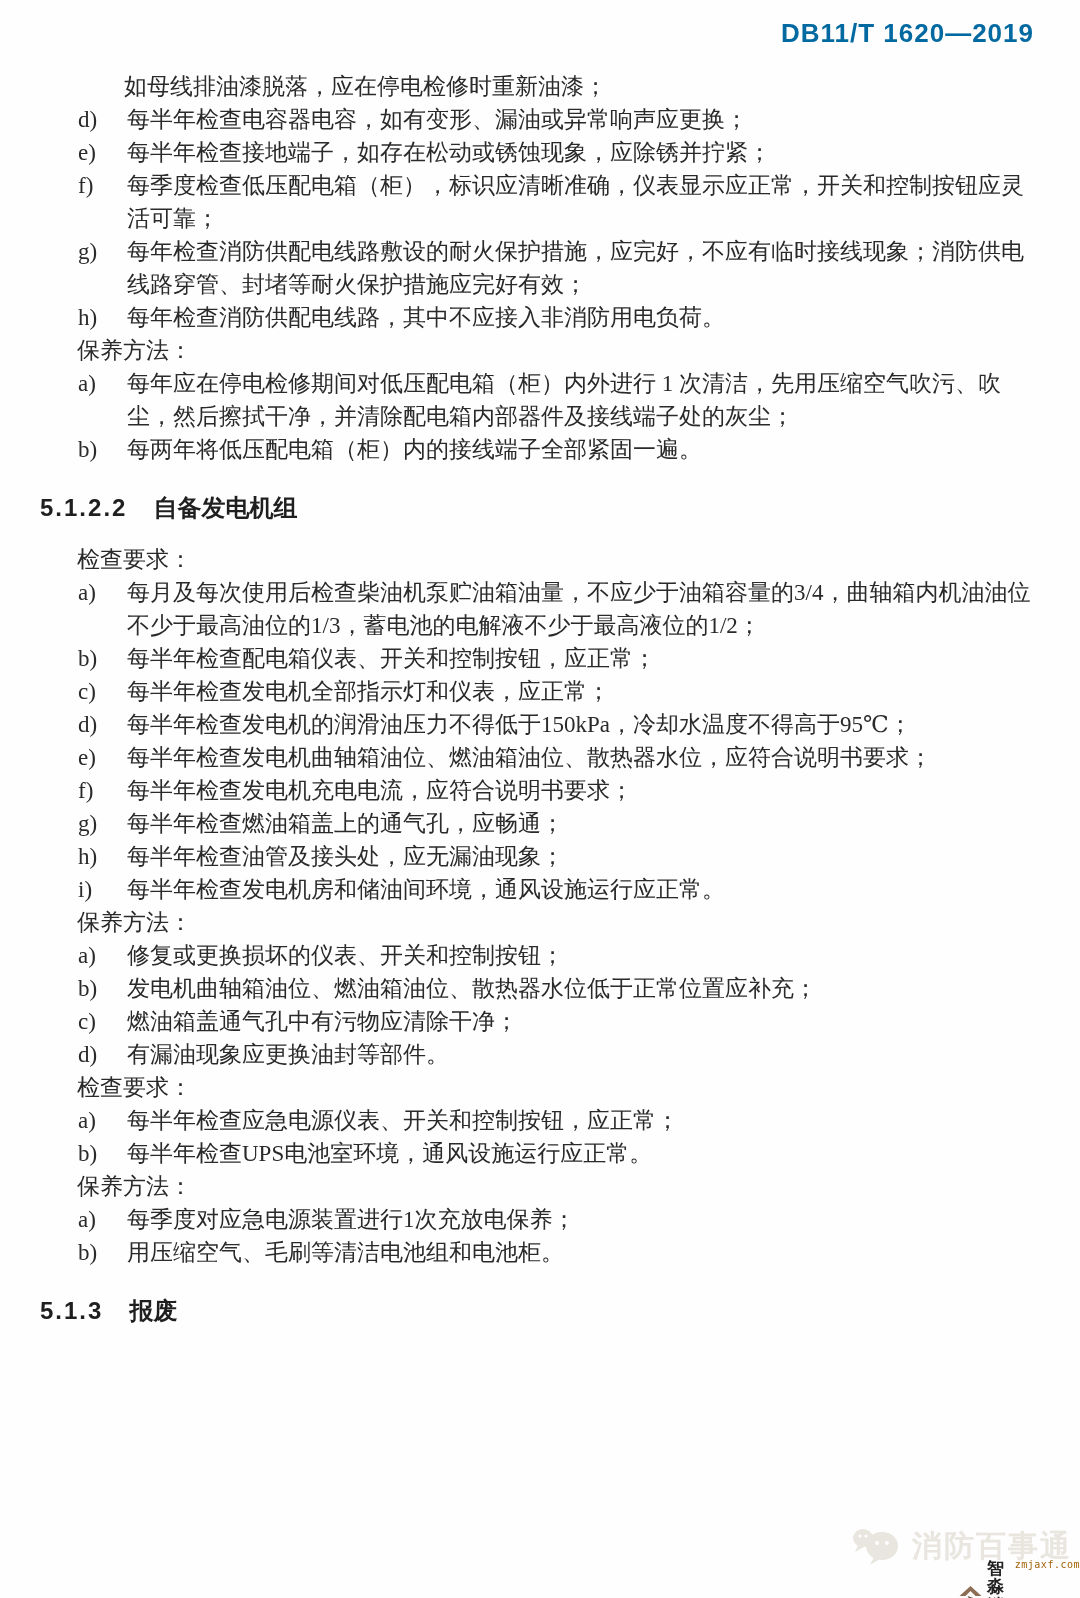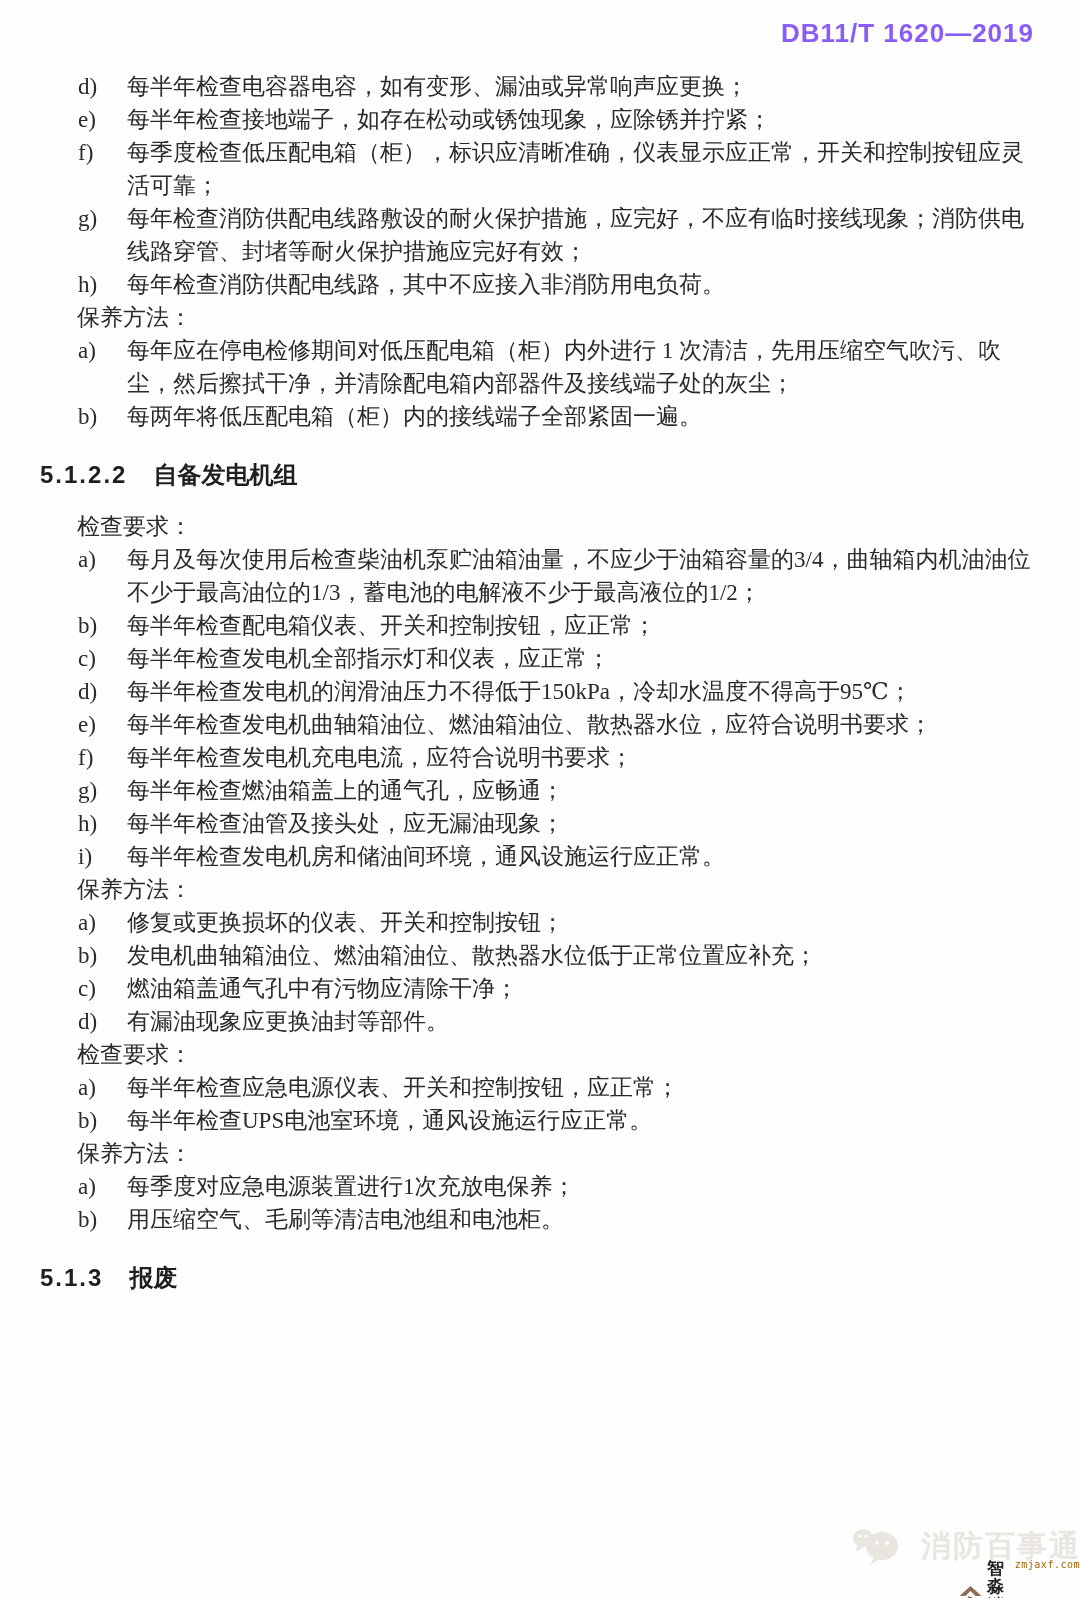--- a/index.html
+++ b/index.html
@@ -7,42 +7,42 @@
     position:relative;
     width:1080px;height:1598px;
     background:#fefefe;
     overflow:hidden;
     font-family:"Liberation Serif","DejaVu Serif",serif;
     color:#2a2a2a;
   }
   .doc-header{
     position:absolute;top:18px;right:46px;
     font-family:"Liberation Sans","DejaVu Sans",sans-serif;
-    font-size:26px;font-weight:600;letter-spacing:1px;color:#8b5cf6;
+    font-size:26px;font-weight:600;letter-spacing:1px;color:#0369a1;
   }
   #doc-body{
     position:absolute;top:70px;left:24px;width:1012px;
     font-size:23px;line-height:33px;
   }
   .cont{margin-left:100px;}
   .label{margin-left:53px;}
   .item{display:flex;margin-left:54px;}
   .item .marker{flex:0 0 49px;width:49px;}
   .item .text{flex:1;}
   .heading{
     font-family:"Liberation Sans","DejaVu Sans",sans-serif;
     font-weight:700;font-size:24px;line-height:33px;
     margin:25px 0 19px 16px;color:#1f1f1f;
   }
   .heading .h-num{letter-spacing:2px;margin-right:26px;}
   .para{text-indent:2em;margin-top:0;}
   
   .wm-light{
     position:absolute;left:852px;top:1524px;
-    display:flex;align-items:center;gap:17px;
+    display:flex;align-items:center;gap:8px;
     color:#e9e6e0;
     font-family:"Liberation Sans","DejaVu Sans",sans-serif;
     font-size:30px;font-weight:700;letter-spacing:2px;
     white-space:nowrap;
     user-select:none;
   }
   .brand{
     position:absolute;left:958px;top:1560px;
     display:flex;align-items:center;gap:4px;
     font-family:"Liberation Sans","DejaVu Sans",sans-serif;
@@ -55,20 +55,21 @@
   }
 </style>
 </head>
 <body>
 
 <div class="page">
 
   <div class="doc-header">DB11/T 1620—2019</div>
 
   <main id="doc-body">
+      <div class="cont">如母线排油漆脱落，应在停电检修时重新油漆；</div>
       <div class="item">
         <span class="marker">d)</span>
         <span class="text">每半年检查电容器电容，如有变形、漏油或异常响声应更换；</span>
       </div>
       <div class="item">
         <span class="marker">e)</span>
         <span class="text">每半年检查接地端子，如存在松动或锈蚀现象，应除锈并拧紧；</span>
       </div>
       <div class="item">
         <span class="marker">f)</span>

